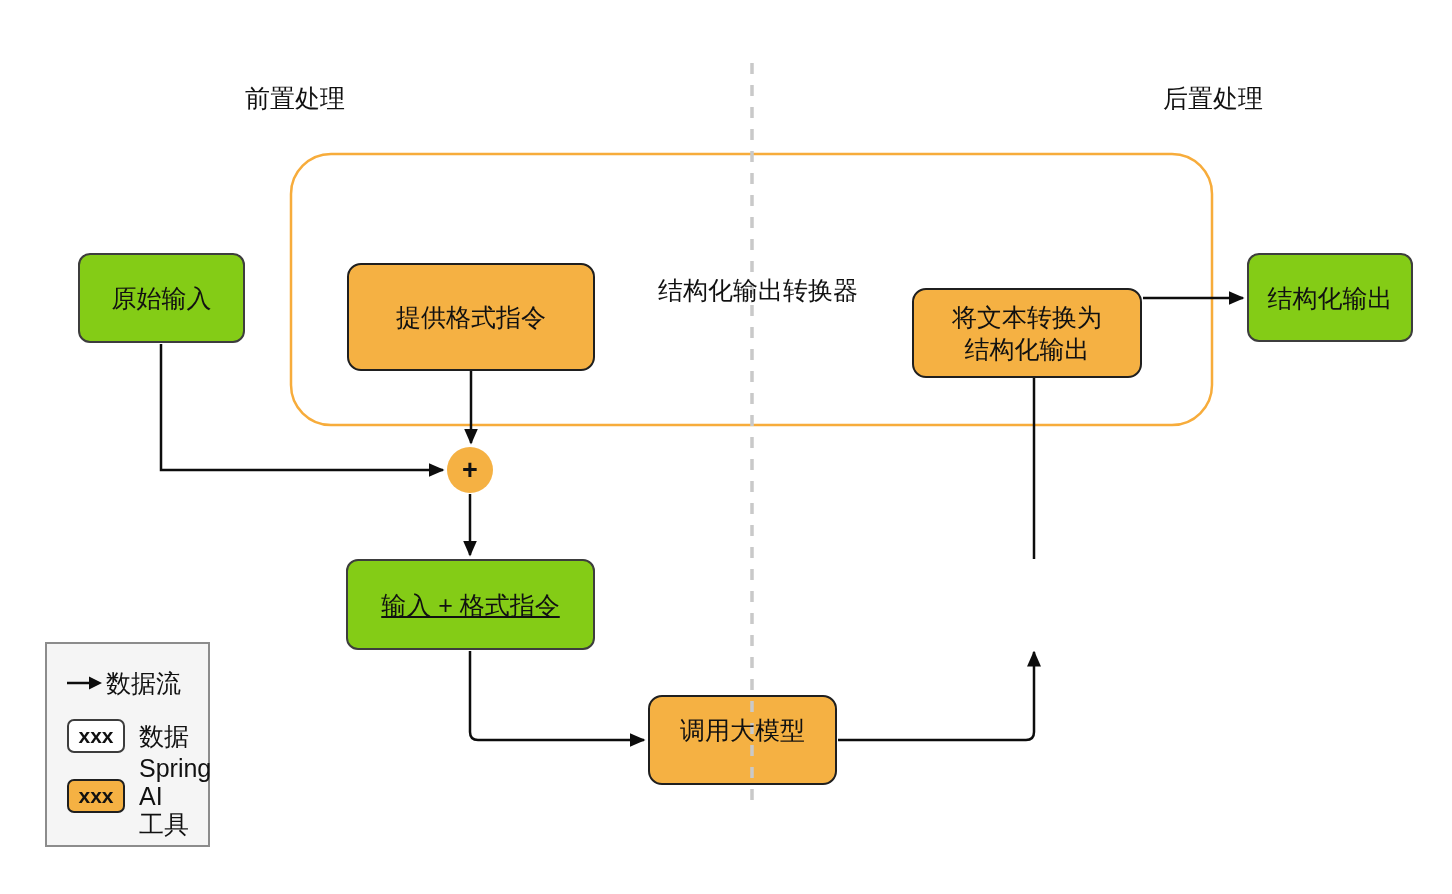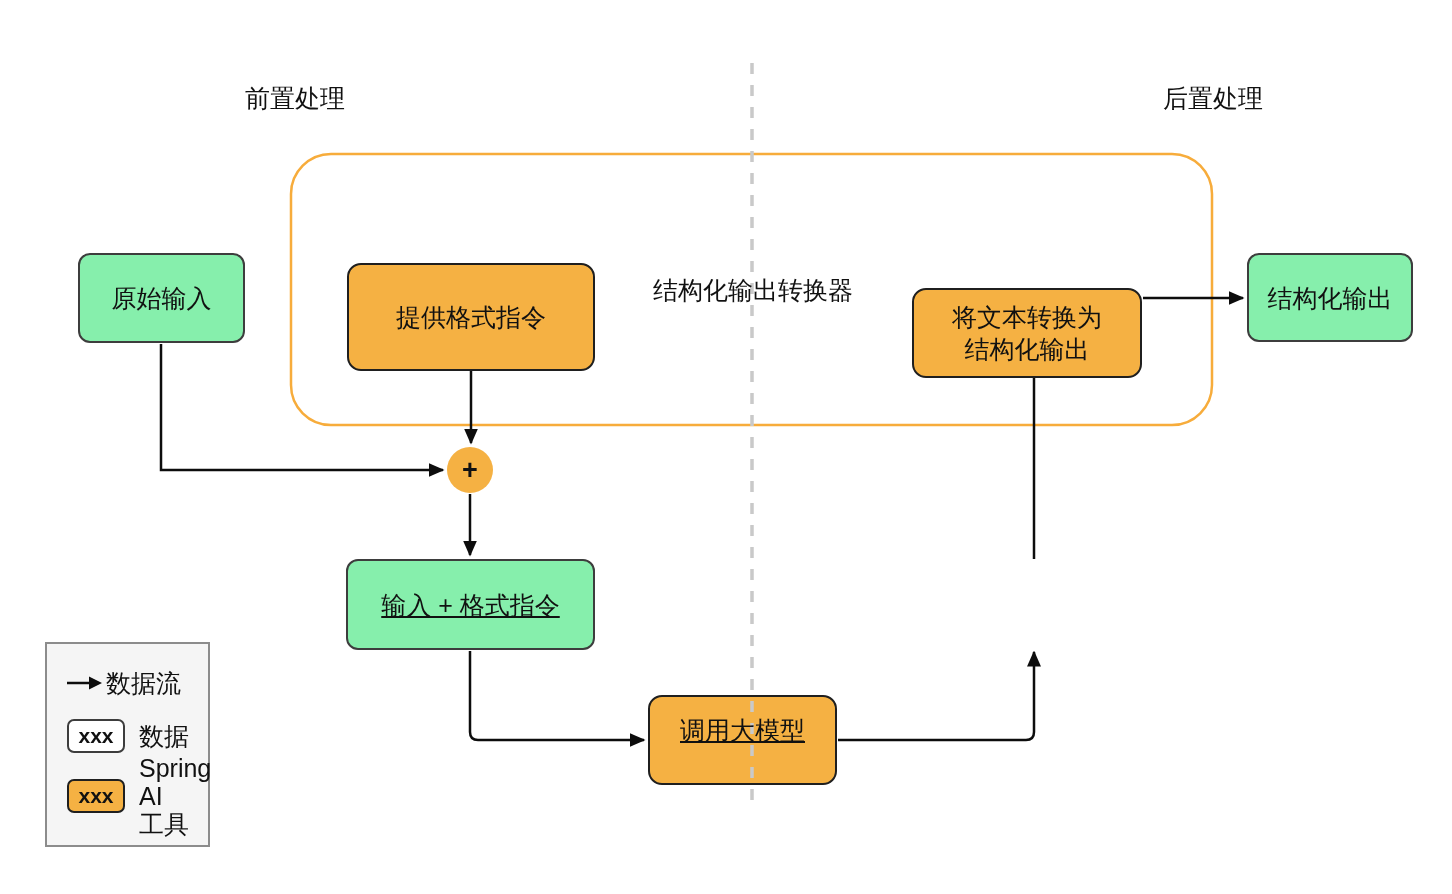--- a/index.html
+++ b/index.html
@@ -3,39 +3,39 @@
 <meta charset="utf-8">
 <style>
   html,body { margin:0; padding:0; background:#ffffff; }
   body { font-family:"Liberation Sans","DejaVu Sans",sans-serif; color:var(--text,#111); }
   .canvas { position:relative; width:1452px; height:894px; background:var(--background,#fff); overflow:hidden; }
   .layer { position:absolute; left:0; top:0; width:1452px; height:894px; pointer-events:none; }
 
   
   .node { position:absolute; box-sizing:border-box; display:flex; align-items:center; justify-content:center;
           text-align:center; font-size:25px; line-height:1.28; white-space:pre-line; }
-  .node.white  { background:#86efac; border:2px solid var(--white-node-border,#3d3d3d); border-radius:12px; }
+  .node.white  { background:#84cc16; border:2px solid var(--white-node-border,#3d3d3d); border-radius:12px; }
   .node.orange { background:var(--orange-fill,#F5B143); border:2px solid var(--node-border,#1f1f1f); border-radius:14px; }
 
   #node-raw-input         { left:78px;  top:253px; width:167px; height:90px; }
   #node-provide-format    { left:347px; top:263px; width:248px; height:108px; }
   #node-convert-text      { left:912px; top:253px; width:230px; height:90px;margin-top:35px; }
   #node-structured-output { left:1247px;top:253px; width:166px; height:89px; }
   #node-input-format      { left:346px; top:559px; width:249px; height:91px;text-decoration:underline; }
   #node-call-llm          { left:648px; top:695px; width:189px; height:90px; }
   #node-raw-output        { left:950px; top:560px; width:168px; height:88px; }
   #node-plus              { left:447px; top:447px; width:46px;  height:46px; border-radius:50%;
                             background:var(--orange-fill,#F5B143); border:none; font-size:27px; font-weight:700; }
 
   
   .free-label { position:absolute; font-size:25px; white-space:pre-line; text-align:center; }
   #label-pre        { left:240px;  top:82px;  width:110px; }
   #label-post       { left:1158px; top:82px;  width:110px; }
-  #label-converter  { left:648px;  top:274px; width:210px; }
-  #label-call-llm   { left:648px;  top:695px; width:189px; height:70px; display:flex; align-items:center; justify-content:center;text-decoration:underline; }
+  #label-converter  { left:648px;  top:274px; width:210px;text-align:right; }
+  #label-call-llm   { left:648px;  top:695px; width:189px; height:70px; display:flex; align-items:center; justify-content:center; }
 
   
   #legend { position:absolute; left:45px; top:642px; width:165px; height:205px; box-sizing:border-box;
             background:var(--legend-bg,#f5f5f5); border:2px solid var(--legend-border,#8c8c8c);
             padding:22px 0 0 20px; display:flex; flex-direction:column; }
   .legend-row { display:flex; align-items:center; }
   #legend-row-flow { gap:3px; height:34px; }
   #legend-row-data { gap:14px; margin-top:18px; height:36px; }
   #legend-row-tool { gap:14px; margin-top:16px; height:52px; }
   .legend-label { font-size:25px; line-height:1.12; white-space:pre-line; }

